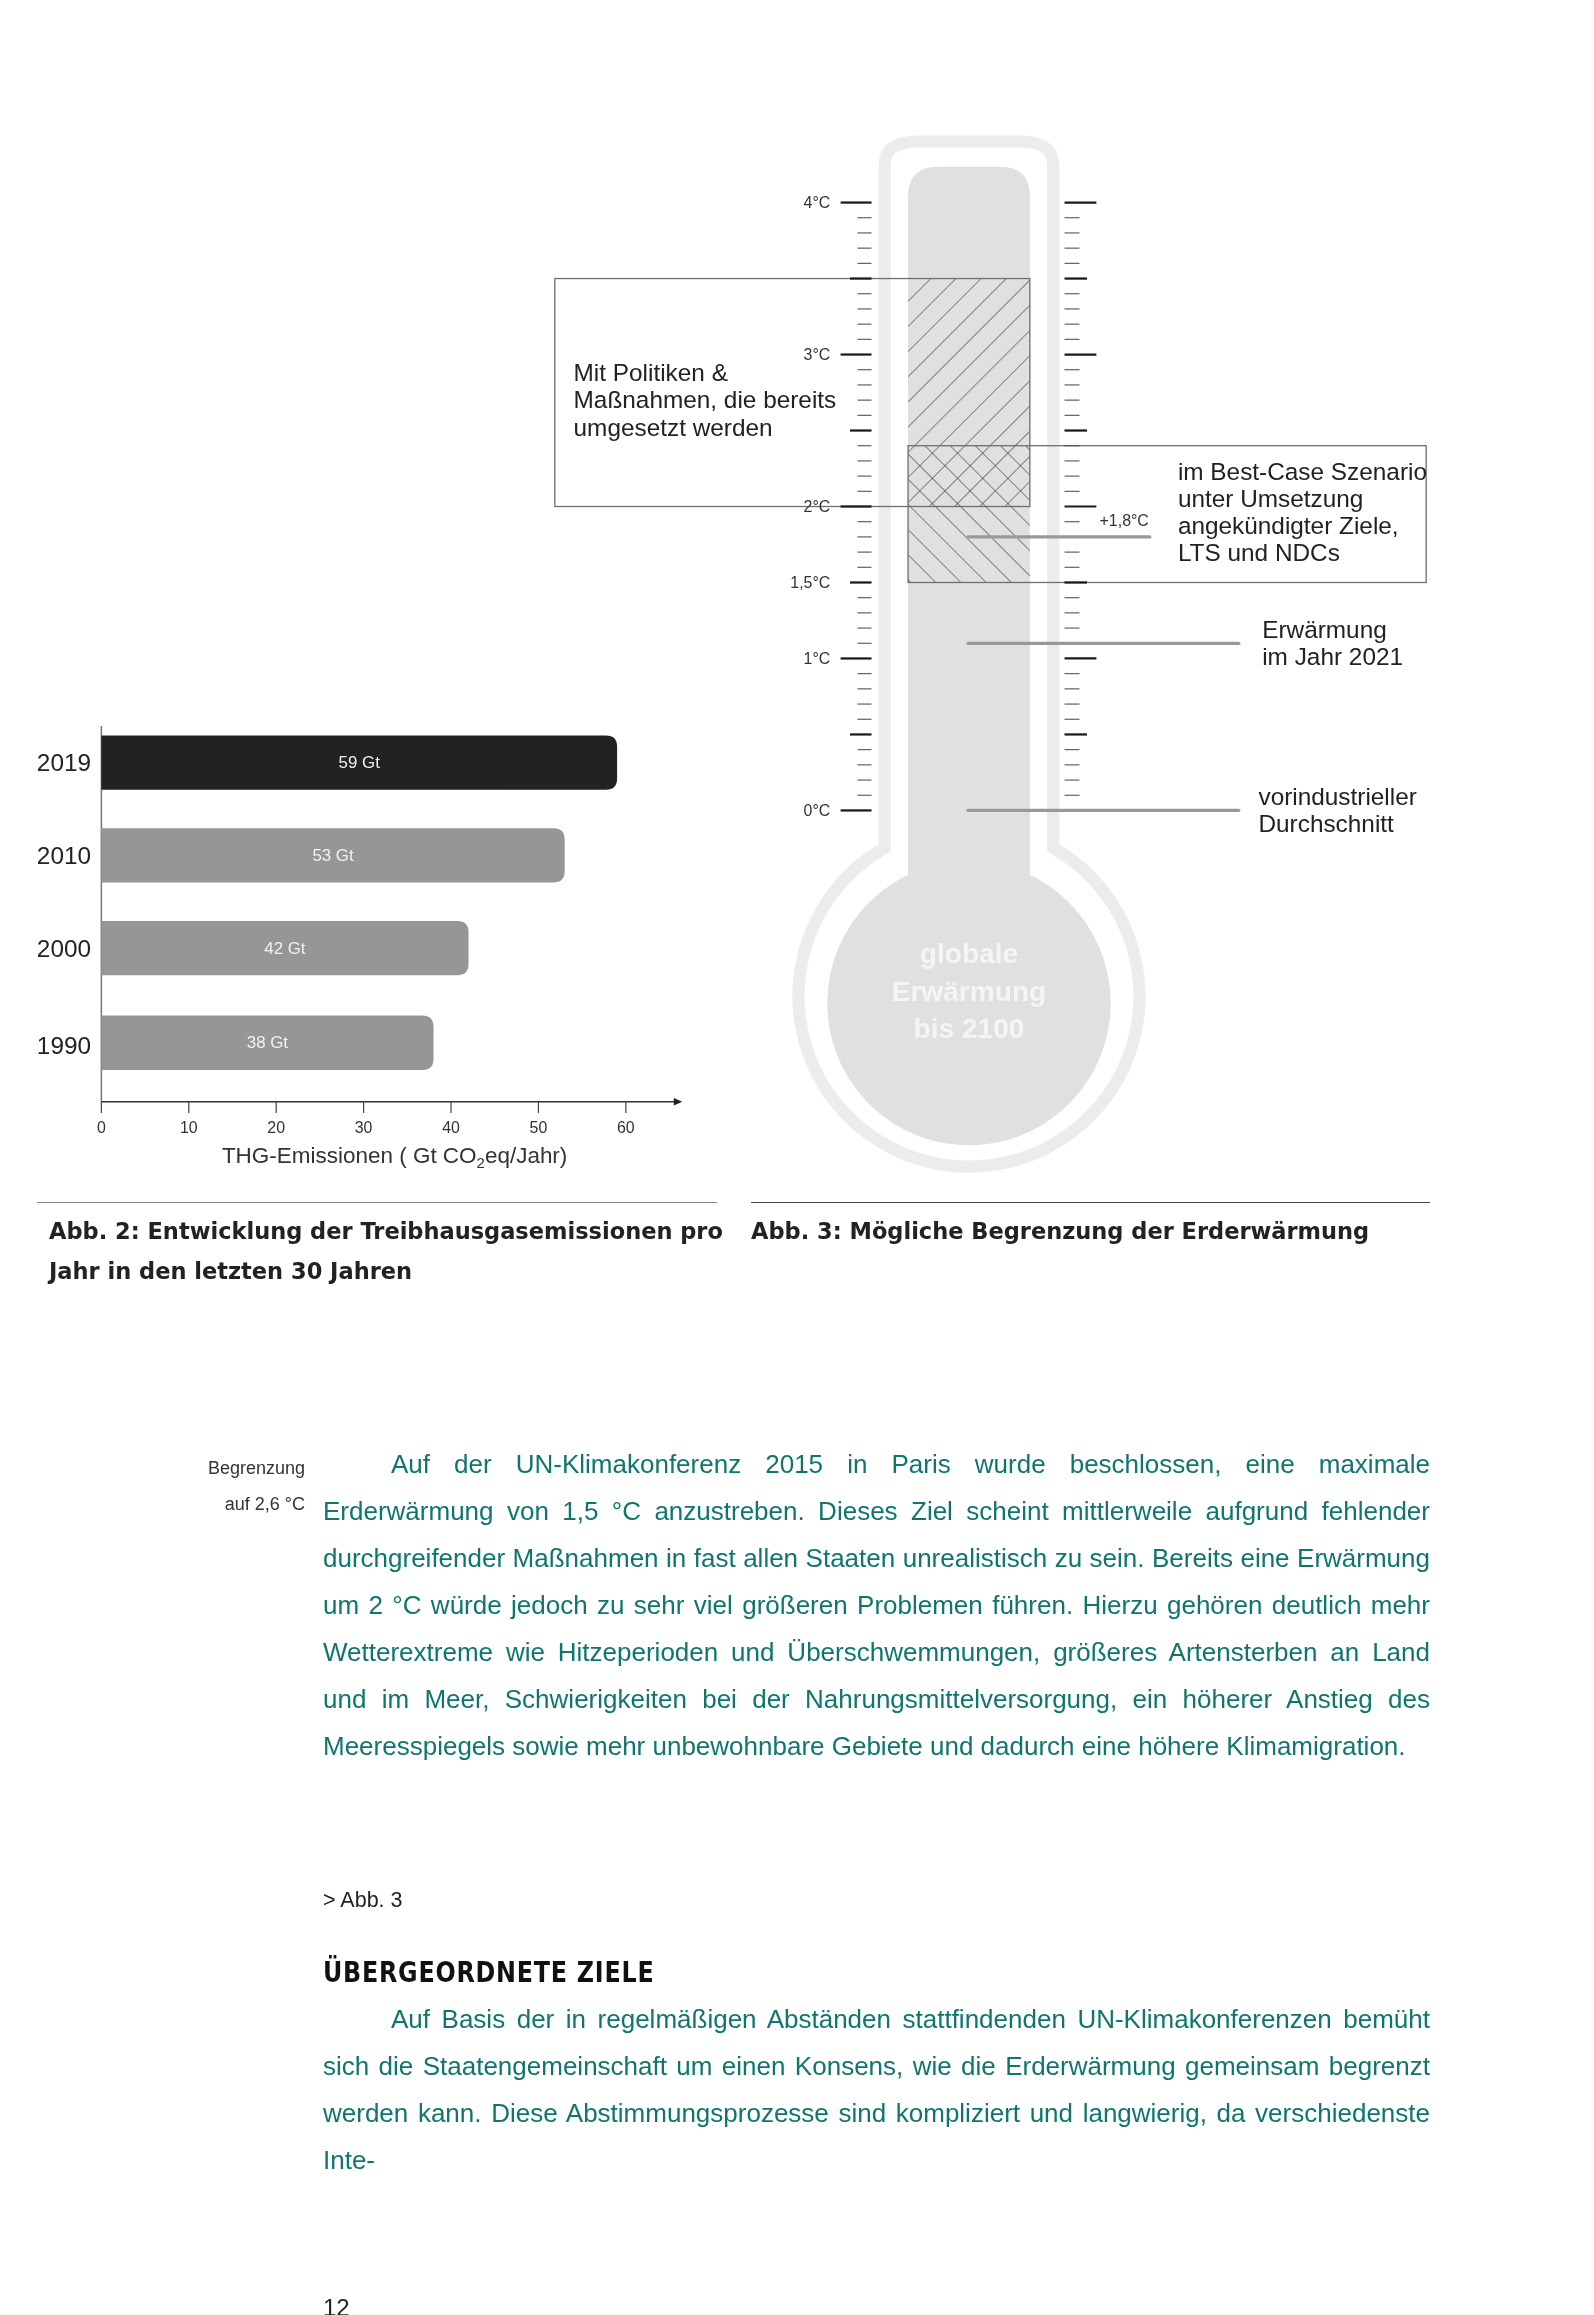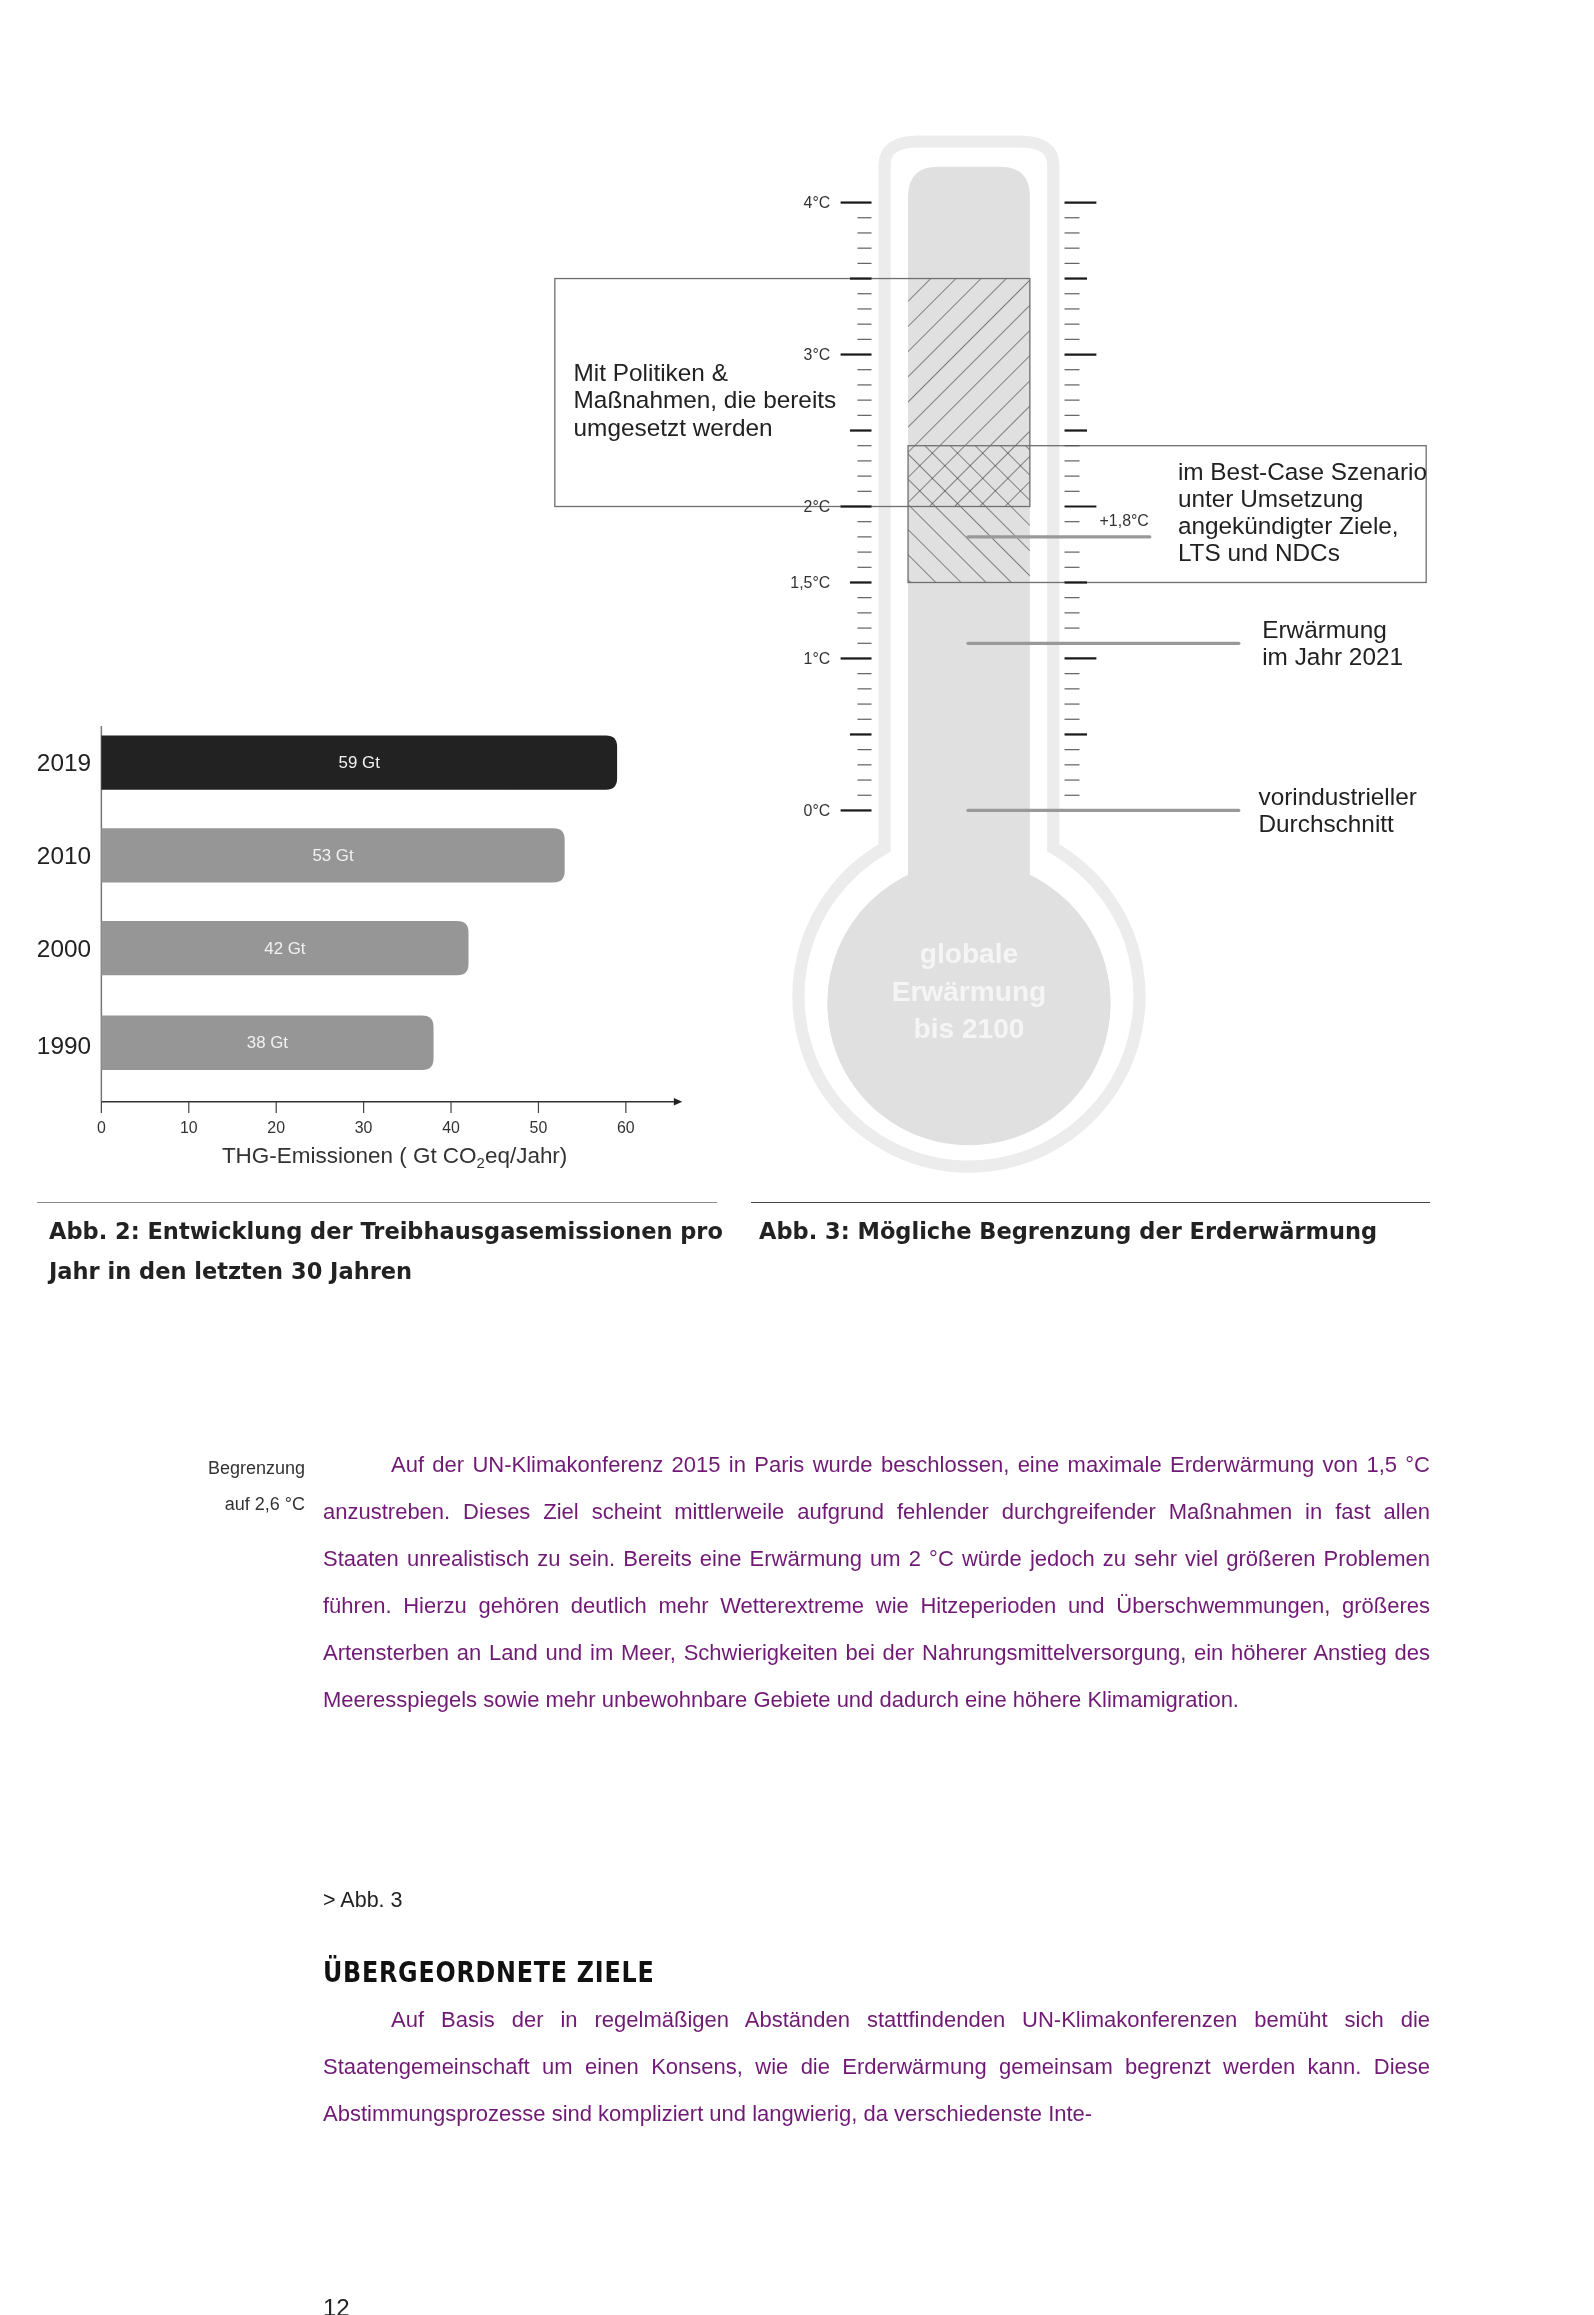--- a/index.html
+++ b/index.html
@@ -2,21 +2,21 @@
 <html style="font-size:15px"><head>
 <meta charset="utf-8">
 <style>
   html,body{margin:0;padding:0;background:#fff;}
   body{width:1595px;height:2315px;position:relative;overflow:hidden;font-family:"Liberation Sans",sans-serif;color:#1e1e1e;}
   svg.fig{position:absolute;left:0;top:0;}
   .svgtext{font-family:"Liberation Sans",sans-serif;}
   .caption{position:absolute;font-family:"DejaVu Sans",sans-serif;font-weight:bold;font-size:22.5px;line-height:40px;color:#222;}
   .divider{position:absolute;height:0;}
   .sidenote{position:absolute;left:146px;top:1450px;width:159px;text-align:right;font-size:18px;line-height:36px;color:#333;}
-  .body-text{position:absolute;left:323px;width:1107px;font-size:22px;line-height:47px;text-align:justify;color:#701a75;font-family:"Liberation Sans",sans-serif;}
+  .body-text{position:absolute;left:323px;width:1107px;font-size:26px;line-height:47px;text-align:justify;color:#0f766e;font-family:"Liberation Sans",sans-serif;}
   .body-text p{margin:0;text-indent:68px;text-align-last:left;}
   .ref{position:absolute;left:323px;top:1873px;font-size:21.5px;color:#222;margin-top:15px;}
   .heading{position:absolute;left:323px;top:1956px;font-family:"DejaVu Sans",sans-serif;font-weight:bold;font-size:28px;letter-spacing:0.9px;color:#111;transform:scaleX(0.85);transform-origin:left;}
   .pagenum{position:absolute;left:323px;top:2294px;font-size:24px;color:#222;}
 </style>
 </head>
 <body>
 
 <svg class="fig" id="fig" width="1595" height="1218" xmlns="http://www.w3.org/2000/svg" viewBox="0 0 1702 1300">
   <defs>
@@ -173,21 +173,21 @@
       <text x="1034" y="1028" text-anchor="middle" font-size="30" font-weight="bold" fill="#f5f5f5" class="svgtext">globale</text>
       <text x="1034" y="1068" text-anchor="middle" font-size="30" font-weight="bold" fill="#f5f5f5" class="svgtext">Erwärmung</text>
       <text x="1034" y="1108" text-anchor="middle" font-size="30" font-weight="bold" fill="#f5f5f5" class="svgtext">bis 2100</text>
     </g>
 </svg>
 
 <div class="divider" style="left:37px;top:1202px;width:680px;border-top:1.9px solid #8a8a8a;"></div>
 <div class="divider" style="left:751px;top:1202px;width:679px;border-top:1.9px solid #444;"></div>
 
 <div class="caption" style="left:37px;top:1211px;width:675px;margin-left:12px;">Abb. 2: Entwicklung der Treibhausgasemissionen pro Jahr in den letzten 30 Jahren</div>
-<div class="caption" style="left:751px;top:1211px;width:679px;margin-left:8px;">Abb. 3: Mögliche Begrenzung der Erderwärmung</div>
+<div class="caption" style="left:751px;top:1211px;width:679px;">Abb. 3: Mögliche Begrenzung der Erderwärmung</div>
 
 <div class="sidenote">
   <div>Begrenzung</div>
   <div>auf 2,6 °C</div>
 </div>
 
 <div class="body-text" style="top:1441px;">
   <p>Auf der UN-Klimakonferenz 2015 in Paris wurde beschlossen, eine maximale Erderwärmung von 1,5 °C anzustreben. Dieses Ziel scheint mittlerweile aufgrund fehlender durchgreifender Maßnahmen in fast allen Staaten unrealistisch zu sein. Bereits eine Erwärmung um 2 °C würde jedoch zu sehr viel größeren Problemen führen. Hierzu gehören deutlich mehr Wetterextreme wie Hitzeperioden und Überschwemmungen, größeres Artensterben an Land und im Meer, Schwierigkeiten bei der Nahrungsmittelversorgung, ein höherer Anstieg des Meeresspiegels sowie mehr unbewohnbare Gebiete und dadurch eine höhere Klimamigration.</p>
 </div>
 

